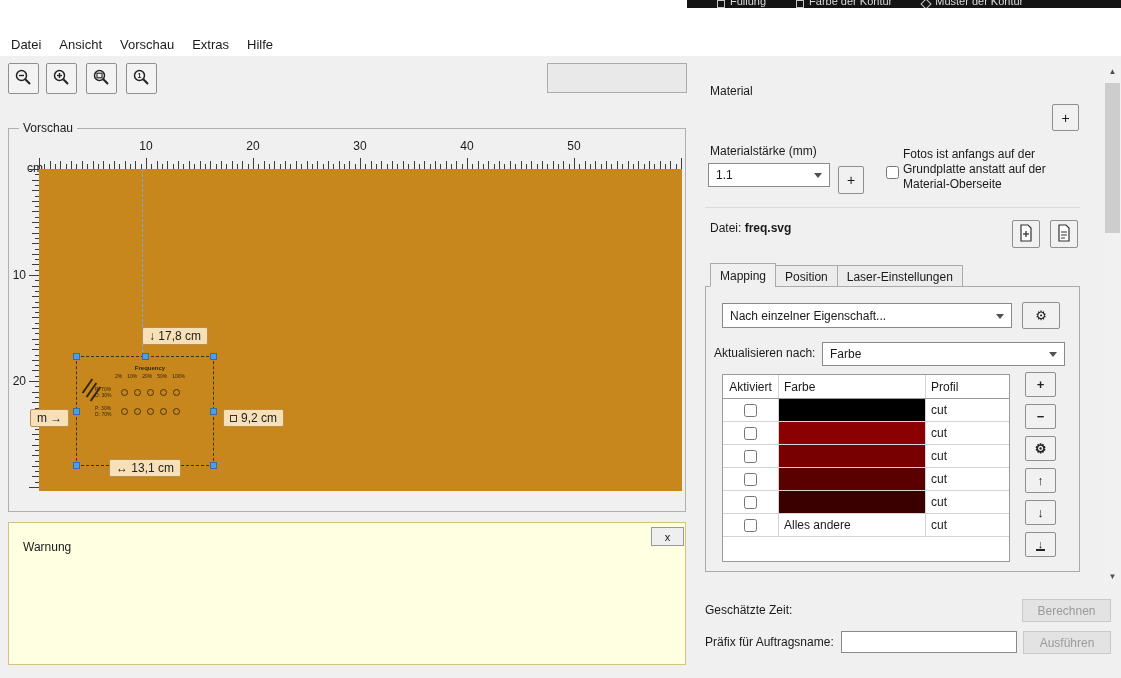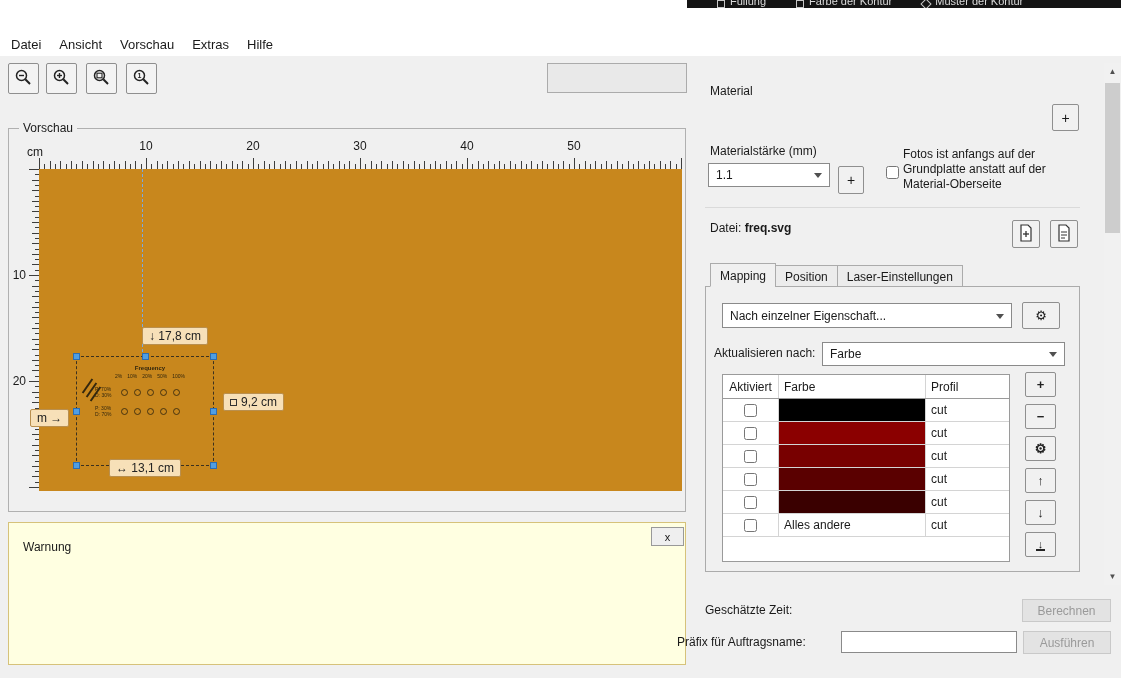--- a/index.html
+++ b/index.html
@@ -22,42 +22,42 @@
 .menu-item{padding:4px 9px;font-size:13px}
 
 
 .tool-btn{position:absolute;top:63px;width:31px;height:31px;background:#f3f3f3;border:1px solid #8f8f8f;border-radius:2px;display:flex;align-items:center;justify-content:center}
 #tb-zoom-out{left:8px}#tb-zoom-in{left:46px}#tb-zoom-page{left:86px}#tb-zoom-one{left:126px}
 #status-field{position:absolute;left:547px;top:63px;width:140px;height:30px;background:#e9e9e9;border:1px solid #ababab}
 
 
 #preview-group{position:absolute;left:8px;top:128px;width:678px;height:384px;border:1px solid #b0b0b0}
 #preview-label{position:absolute;left:10px;top:-8px;background:#f0f0f0;padding:0 4px;font-size:12px}
-#cm-label{position:absolute;left:18px;top:16px;font-size:12px}
+#cm-label{position:absolute;left:18px;top:32px;font-size:12px}
 #hruler{position:absolute;left:0;top:10px;width:676px;height:30px}
 .tick-h{position:absolute;bottom:0;width:0;border-left:1px solid #3d3d3d}
 .tick-label-h{position:absolute;top:0;transform:translateX(-50%);font-size:12px}
 #vruler{position:absolute;left:0;top:40px;width:30px;height:322px}
 .tick-v{position:absolute;right:0;height:0;border-top:1px solid #3d3d3d}
 .tick-label-v{position:absolute;right:13px;transform:translateY(-50%);font-size:12px}
 #canvas{position:absolute;left:30px;top:40px;width:643px;height:322px;background:#c8871d}
 #guide-line{position:absolute;left:133px;top:40px;height:188px;width:0;border-left:1px dashed #7aa9e0}
 #selection{position:absolute;left:67px;top:227px;width:138px;height:110px;border:1px dashed #3b311f}
 .handle{position:absolute;width:7px;height:7px;background:#4f9ee3;border:1px solid #2d6db1}
 #obj{position:absolute;left:14px;top:8px;width:118px}
 #obj-title{font-size:6px;font-weight:bold;color:#33270e;text-align:center}
 #obj-cols{display:flex;justify-content:center;gap:5px;font-size:5px;color:#33270e;margin-top:2px}
 .obj-row{display:flex;align-items:center;gap:6px;margin-top:7px;padding-left:4px}
 .obj-row-label{font-size:5px;line-height:6px;color:#33270e;width:20px;flex:none}
 .obj-dot{width:7px;height:7px;border:1px solid #33270e;border-radius:50%;opacity:.85;flex:none}
 #obj-rot{position:absolute;left:0;top:22px;width:26px;height:28px}
 .rot-bar{position:absolute;width:17px;height:2px;background:#33270e;transform:rotate(-55deg)}
 .chip{position:absolute;background:#f7e0b8;border:1px solid #b98f4e;border-radius:2px;padding:1px 6px;font-size:12px;color:#222;white-space:nowrap;display:flex;align-items:center;gap:4px}
 #chip-height{left:133px;top:198px}
-#chip-size{left:214px;top:264px}
+#chip-size{left:214px;top:280px}
 #chip-width{left:100px;top:330px}
 #chip-left{left:21px;top:280px}
 .mini-square{width:7px;height:7px;border:1px solid #333;display:inline-block;flex:none}
 
 
 #warning-box{position:absolute;left:8px;top:522px;width:678px;height:143px;background:#ffffe1;border:1px solid #d6c27a}
 #warning-title{position:absolute;left:14px;top:17px;font-size:12px}
 #warning-msg{position:absolute;left:14px;top:67px;font-size:12px}
 #warning-close{position:absolute;left:642px;top:4px;width:33px;height:19px;background:#efefef;border:1px solid #999;display:flex;align-items:center;justify-content:center;font-size:11px}
 
@@ -92,21 +92,21 @@
 .trow.thead{height:24px;border-bottom:1px solid #9a9a9a}
 .tcell{display:flex;align-items:center;padding:0 5px;border-right:1px solid #d4d4d4;overflow:hidden;font-size:12px}
 .c0{width:56px;justify-content:center}
 .c1{width:147px;padding:0 5px}
 .c1.swatch-cell{padding:0}
 .c2{flex:1;border-right:none}
 .swatch{width:100%;height:100%}
 .side-btn{position:absolute;left:1025px;width:31px;height:25px;background:#f1f1f1;border:1px solid #8f8f8f;border-radius:2px;display:flex;align-items:center;justify-content:center;font-size:13px;font-weight:bold;color:#222}
 .save-glyph{border-bottom:2px solid #222;padding:0 2px;line-height:10px;font-size:11px}
 #lbl-esttime{left:705px;top:603px}
-#lbl-prefix{left:677px;top:635px}
+#lbl-prefix{left:705px;top:635px}
 #prefix-input{position:absolute;left:841px;top:631px;width:176px;height:22px;border:1px solid #8a8a8a;background:#fff;font-size:12px;padding:0 4px;font-family:"Liberation Sans",sans-serif}
 .btn-disabled{position:absolute;background:#e3e3e3;border:1px solid #c9c9c9;color:#9a9a9a;display:flex;align-items:center;justify-content:center;font-size:12px}
 #btn-calc{left:1022px;top:599px;width:89px;height:23px}
 #btn-exec{left:1023px;top:631px;width:88px;height:23px}
 
 
 #scrollbar{position:absolute;left:1104px;top:63px;width:17px;height:522px;background:#f1f1f1}
 .sb-arrow{position:absolute;left:0;width:17px;height:17px;display:flex;align-items:center;justify-content:center;font-size:8px;color:#505050}
 #sb-up{top:0}#sb-down{bottom:0}
 #sb-thumb{position:absolute;left:1px;top:20px;width:15px;height:150px;background:#cdcdcd}

